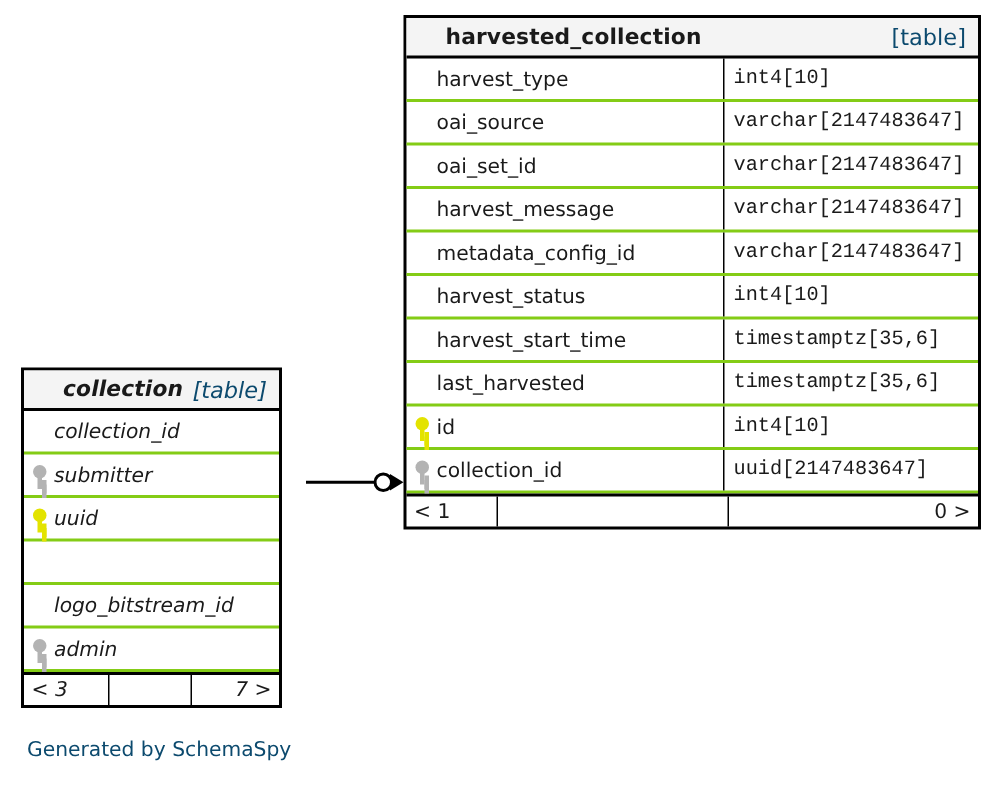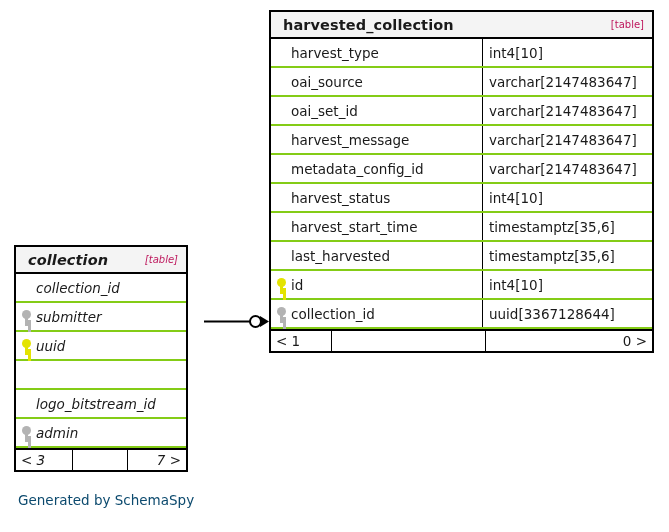--- a/index.html
+++ b/index.html
@@ -25,31 +25,31 @@
   }
 
   .tbl-header {
     display: flex;
     align-items: center;
     justify-content: space-between;
     box-sizing: border-box;
     background: #f4f4f4;
     border-bottom: 2px solid #000000;
     height: 27px;
-    padding: 0 8px 0 12px;
+    padding: 0 8px 0 26px;
   }
   .tbl-title {
     font-weight: bold;
     font-size: 14.5px;
     letter-spacing: 0.1px;
     white-space: nowrap;
   }
   .tbl-tag {
-    font-size: 10px;
-    color: #be185d;
+    font-size: 15px;
+    color: #0c4a6e;
     white-space: nowrap;
   }
 
   
   .col-row {
     display: flex;
     box-sizing: border-box;
     height: 29px;
     border-bottom: 2px solid #84cc16;
   }
@@ -144,21 +144,21 @@
   #table-collection .foot-left  { width: 33%; }
   #table-collection .foot-mid   { width: 33%; }
   #table-collection .foot-right { width: 34%; }
 
   #table-harvested-collection {
     left: 269px;
     top: 10px;
     width: 385px;
   }
   #table-harvested-collection .col-name { padding-left: 0; }
-  #table-harvested-collection .col-type { width: 170px; min-width: 170px; }
+  #table-harvested-collection .col-type { width: 170px; min-width: 170px; font-family: Liberation Mono, monospace; }
   #table-harvested-collection .foot-left  { width: 60px; }
   #table-harvested-collection .foot-mid   { width: 155px; }
   #table-harvested-collection .foot-right { flex: 1 1 auto; }
 
   
   #relationship-connector {
     position: absolute;
     left: 204px;
     top: 308px;
     width: 66px;
@@ -292,21 +292,21 @@
     </div>
     <div class="col-name">id</div>
     <div class="col-type">int4[10]</div>
   </div>
 
   <div class="col-row">
     <div class="key-slot">
       <span class="key-glyph key-fk"></span>
     </div>
     <div class="col-name">collection_id</div>
-    <div class="col-type">uuid[3367128644]</div>
+    <div class="col-type">uuid[2147483647]</div>
   </div>
 
   <div class="tbl-footer">
     <div class="foot-cell foot-left">&lt; 1</div>
     <div class="foot-cell foot-mid"></div>
     <div class="foot-cell foot-right">0 &gt;</div>
   </div>
 </div>
 
 <svg id="relationship-connector" width="66" height="28" viewBox="0 0 66 28">

